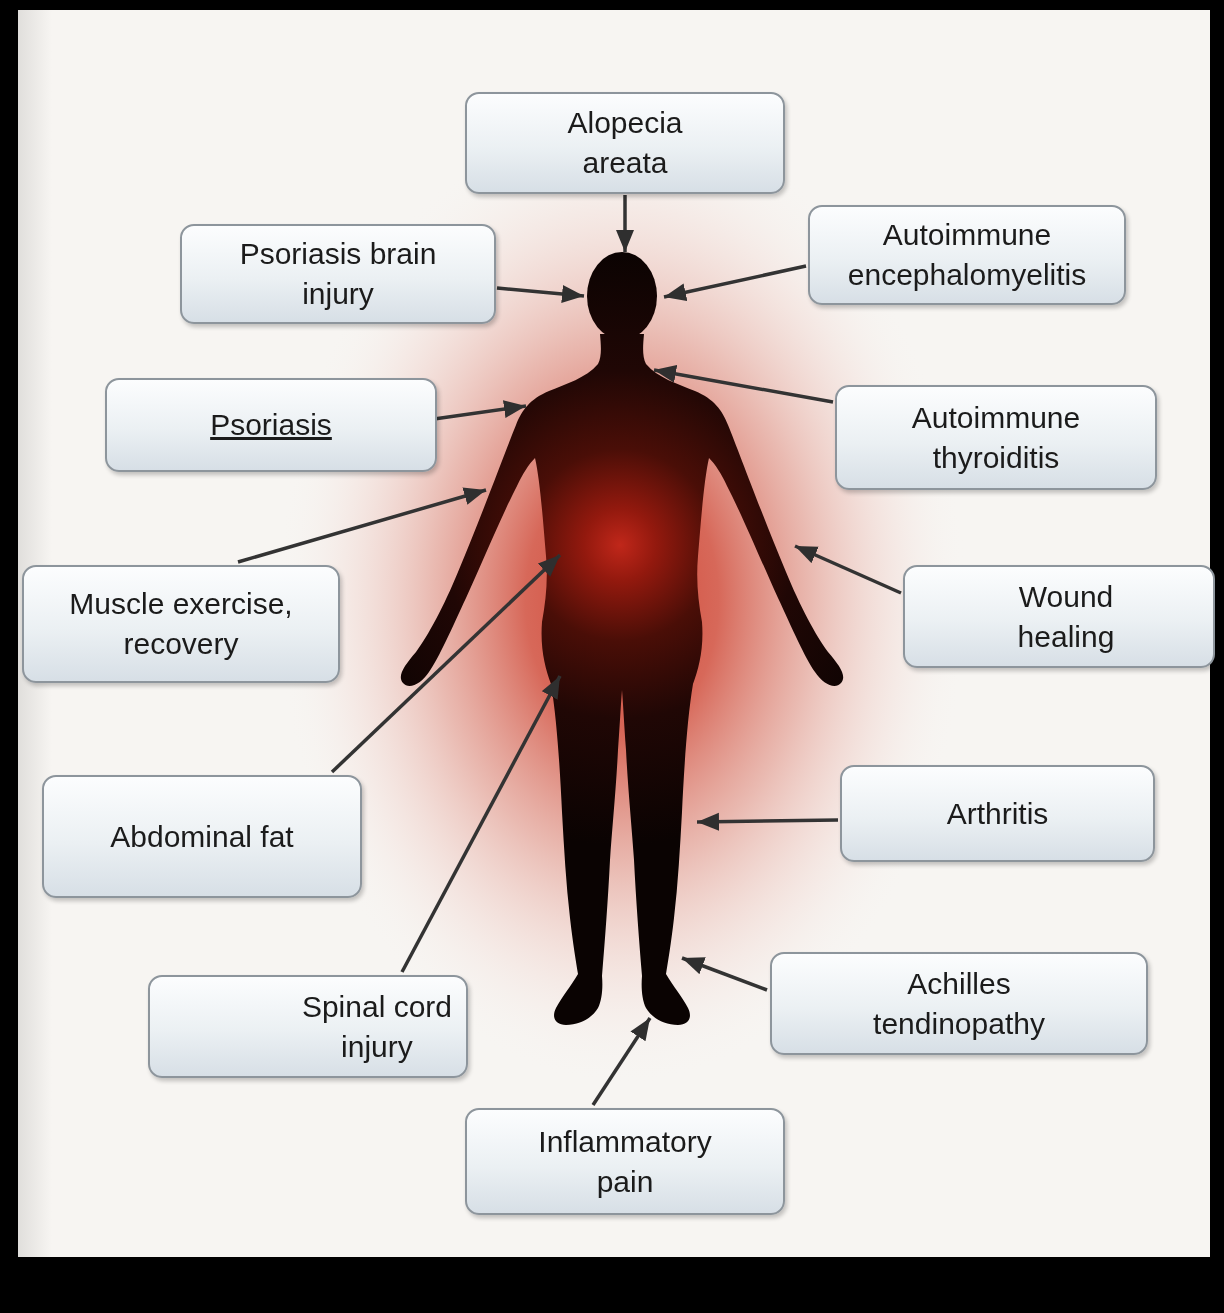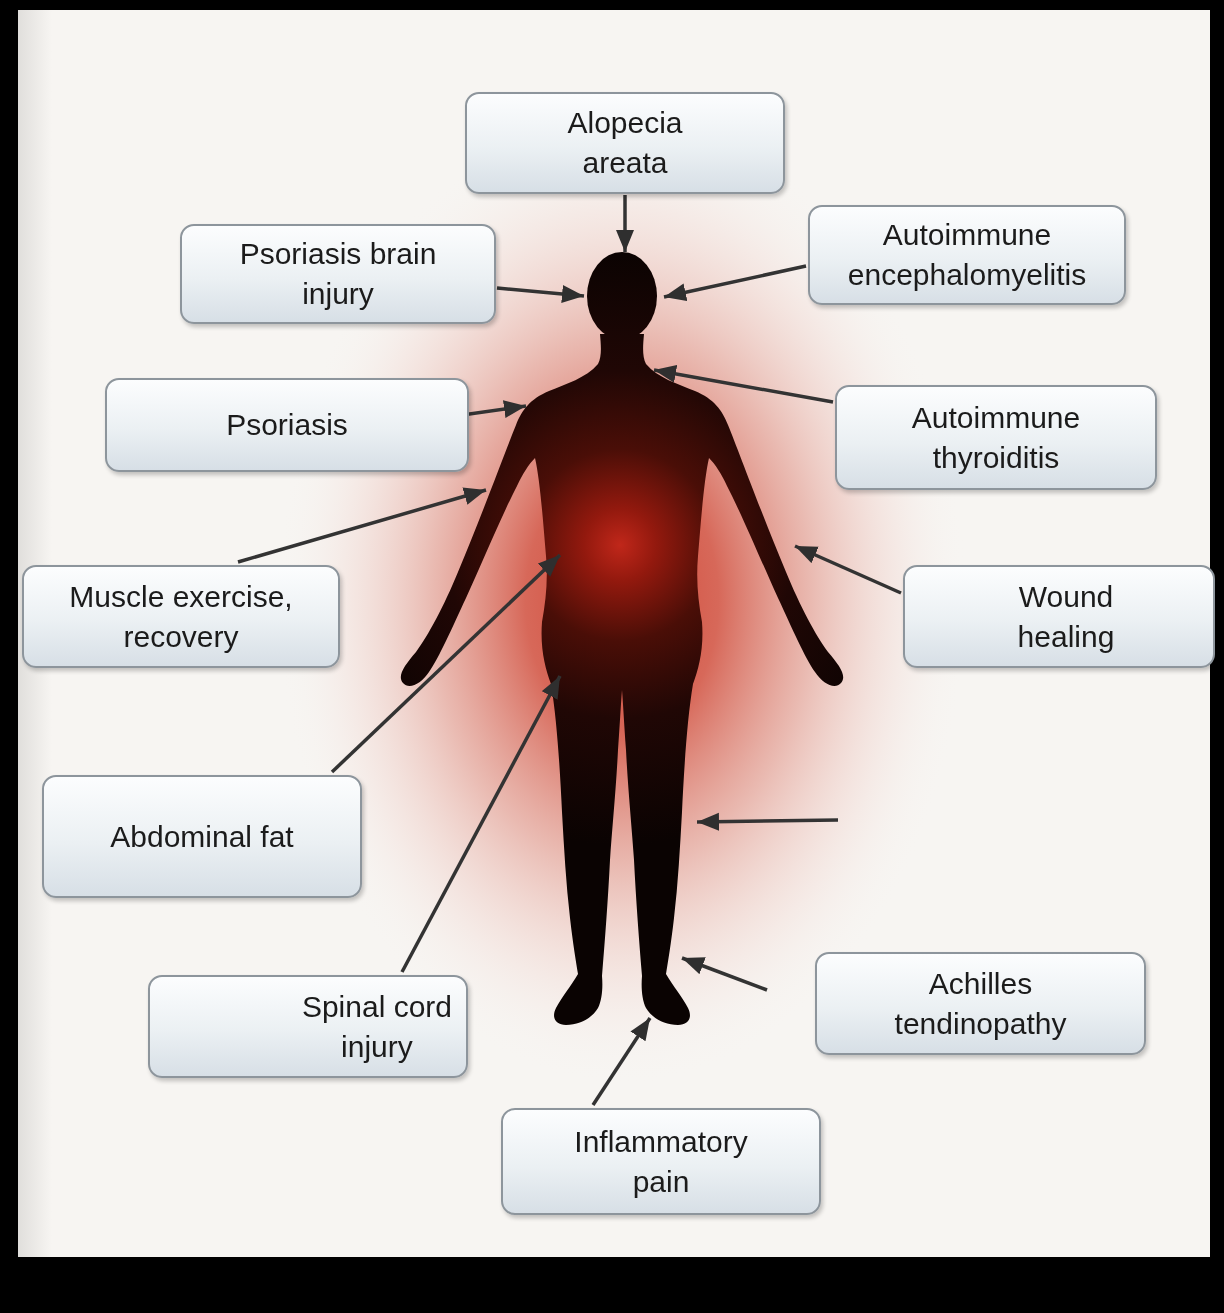--- a/index.html
+++ b/index.html
@@ -172,51 +172,54 @@
   <div class="label-box" style="left:180px; top:224px; width:316px; height:100px;">
     <span class="label-text">Psoriasis brain
 injury</span>
   </div>
 
   <div class="label-box" style="left:808px; top:205px; width:318px; height:100px;">
     <span class="label-text">Autoimmune
 encephalomyelitis</span>
   </div>
 
-  <div class="label-box" style="left:105px; top:378px; width:364px; height:94px;">
+  <div class="label-box" style="left:105px; top:378px; width:332px; height:94px;text-decoration:underline;">
     <span class="label-text">Psoriasis</span>
   </div>
 
   <div class="label-box" style="left:835px; top:385px; width:322px; height:105px;">
     <span class="label-text">Autoimmune
 thyroiditis</span>
   </div>
 
-  <div class="label-box" style="left:22px;  top:565px; width:318px; height:103px;">
+  <div class="label-box" style="left:22px;  top:565px; width:318px; height:118px;">
     <span class="label-text">Muscle exercise,
 recovery</span>
   </div>
 
   <div class="label-box" style="left:903px; top:565px; width:312px; height:103px;padding-left:14px;">
     <span class="label-text">Wound
 healing</span>
   </div>
 
   <div class="label-box" style="left:42px;  top:775px; width:320px; height:123px;">
     <span class="label-text">Abdominal fat</span>
   </div>
 
+  <div class="label-box" style="left:840px; top:765px; width:315px; height:97px;">
+    <span class="label-text">Arthritis</span>
+  </div>
 
   <div class="label-box" style="left:148px; top:975px; width:320px; height:103px;justify-content:flex-end;">
     <span class="label-text">Spinal cord
 injury</span>
   </div>
 
-  <div class="label-box" style="left:770px; top:952px; width:331px; height:103px;margin-left:45px;">
+  <div class="label-box" style="left:770px; top:952px; width:378px; height:103px;">
     <span class="label-text">Achilles
 tendinopathy</span>
   </div>
 
-  <div class="label-box" style="left:465px; top:1108px; width:320px; height:107px;margin-left:36px;">
+  <div class="label-box" style="left:465px; top:1108px; width:320px; height:107px;">
     <span class="label-text">Inflammatory
 pain</span>
   </div>
 </div>
 
 </body></html>

